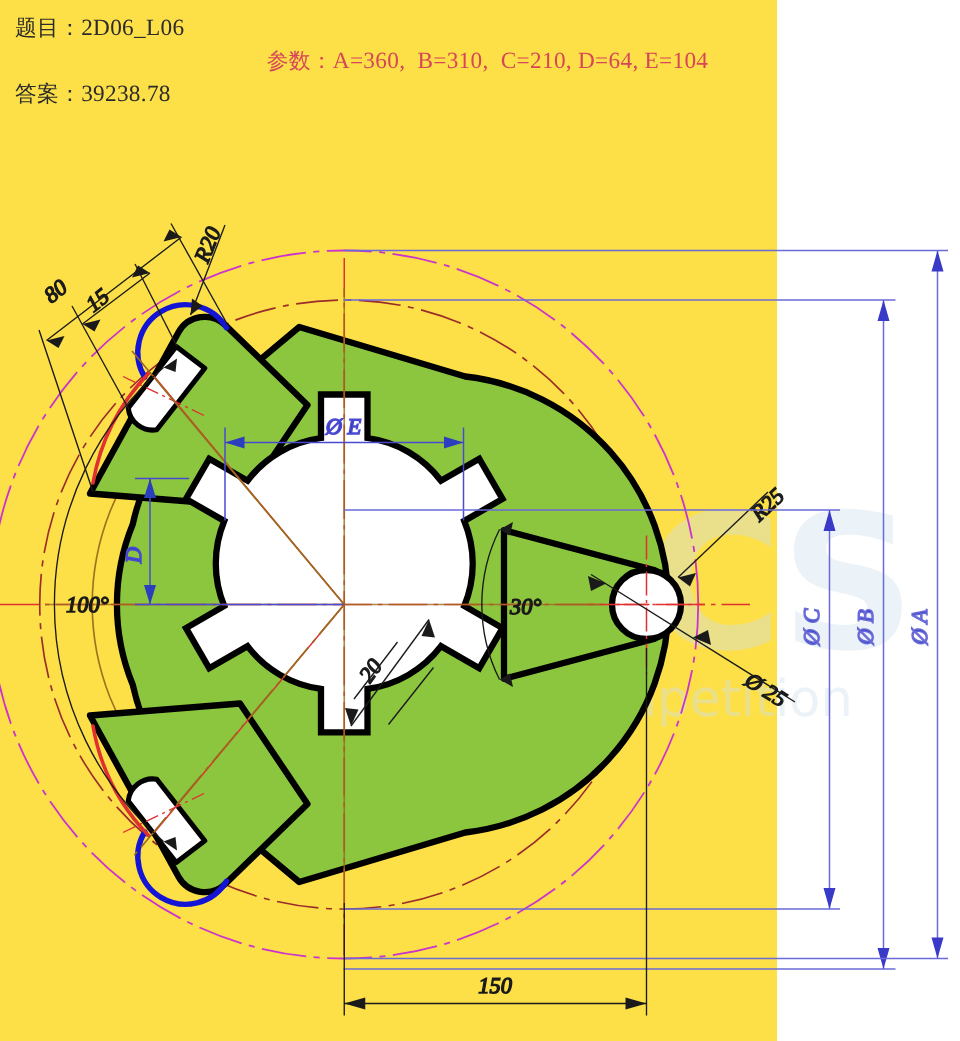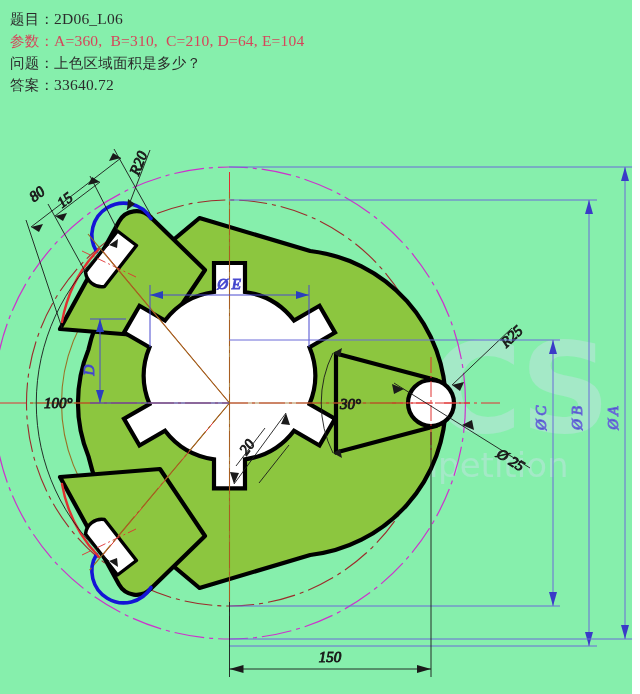--- a/index.html
+++ b/index.html
@@ -9,23 +9,23 @@
   }
   body {
     width: 640px;
     height: 694px;
     font-family: "Liberation Serif", "DejaVu Serif", serif;
     overflow: hidden;
     position: relative;
   }
   #page {
     position: relative;
-    width: 632px;
+    width: 518px;
     height: 694px;
-    background: #86efac;
+    background: #fde047;
     text-decoration: underline;
   }
   
   #header {
     position: absolute;
     left: 0; top: 0;
     width: 640px;
     padding: 8px 0 0 10px;
     box-sizing: border-box;
     z-index: 5;
@@ -33,21 +33,21 @@
   .hline {
     font-family: "Liberation Serif", "DejaVu Serif", serif;
     font-size: 15.5px;
     line-height: 22px;
     color: #2b2b2b;
     white-space: pre;
     letter-spacing: 0.2px;
   }
   .hline .lbl { font-family: "DejaVu Sans", "Liberation Sans", sans-serif; font-size: 14.5px; }
   .hline .val { font-family: "Liberation Serif", "DejaVu Serif", serif; }
-  .hline.params { color: #d6455a; }
+  .hline.params { color: #d6455a; text-align: center; }
   .hline.params .lbl { color: #d6455a; }
   
   #drawing {
     position: absolute;
     left: 0; top: 132px;
     width: 640px;
     height: 562px;
   }
   svg { display: block; }
   text { font-family: "Liberation Serif", "DejaVu Serif", serif; }
@@ -68,22 +68,21 @@
   }
 </style>
 </head>
 <body>
 
 <div id="page">
 
   <div id="header">
     <div class="hline"><span class="lbl">题目：</span><span class="val">2D06_L06</span></div>
     <div class="hline params"><span class="lbl">参数：</span><span class="val">A=360,  B=310,  C=210, D=64, E=104</span></div>
-    <div class="hline"><span class="lbl">问题：</span><span class="lbl">上色区域面积是多少？</span></div>
-    <div class="hline"><span class="lbl">答案：</span><span class="val">33640.72</span></div>
+    <div class="hline"><span class="lbl">答案：</span><span class="val">39238.78</span></div>
   </div>
 
   <div id="drawing">
   <svg width="640" height="562" viewBox="0 0 640 562">
 
     <defs>
 
       <path id="hubPath" d="
         M 229.5 271
         m 0 0

